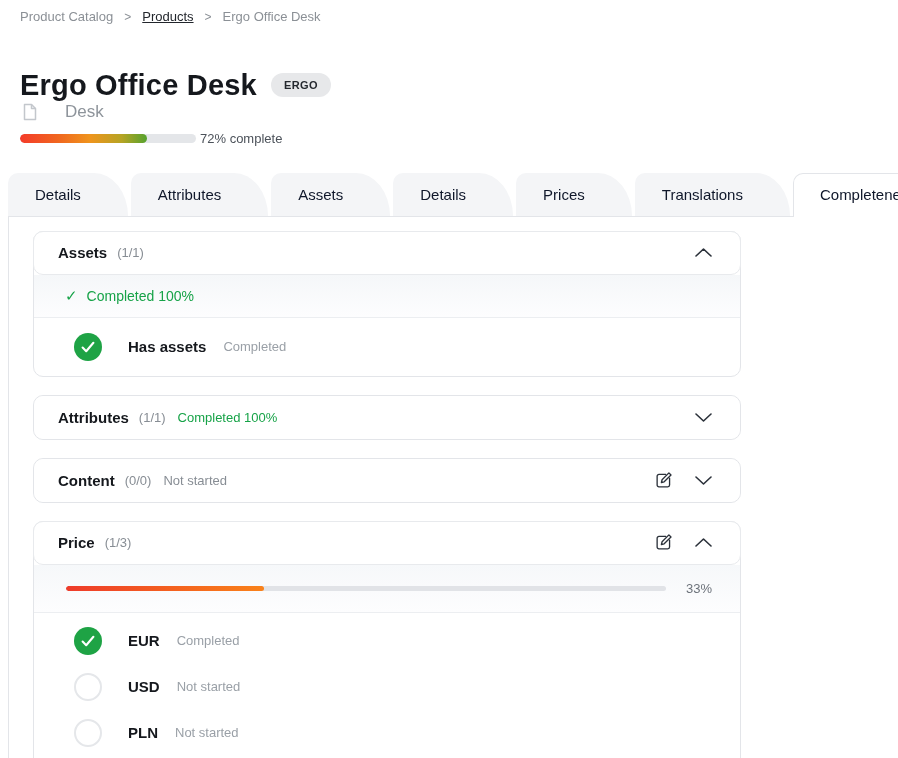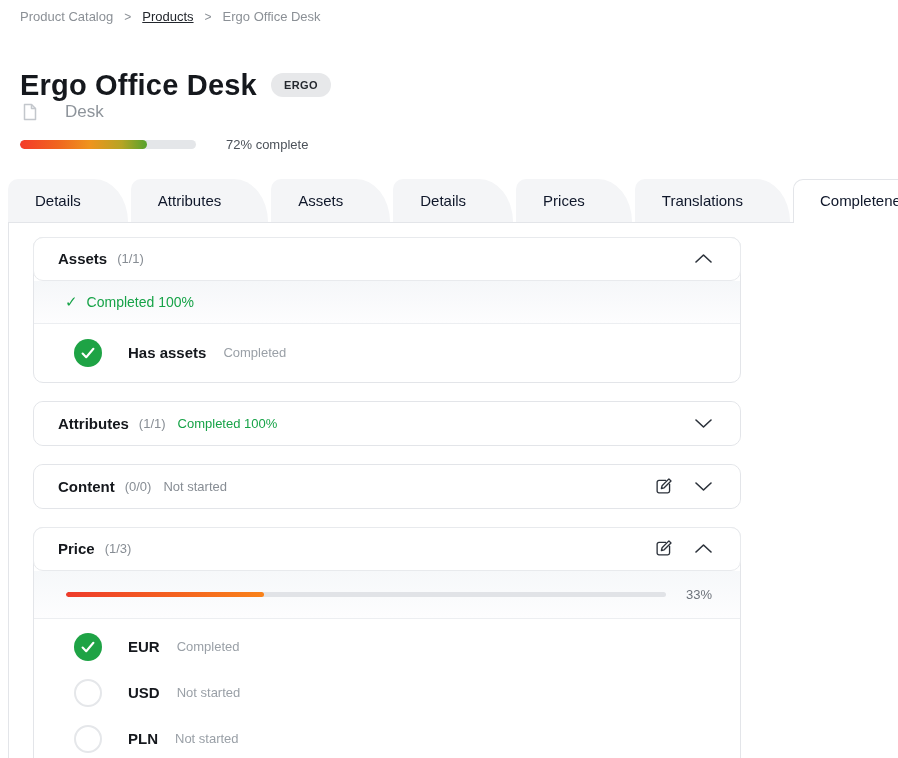--- a/index.html
+++ b/index.html
@@ -19,21 +19,21 @@
 
   
   .page-header { margin:46px 0 0 20px; }
   .title-row { display:flex; align-items:flex-start; gap:14px; }
   .page-title { margin:0; font-size:29px; font-weight:700; letter-spacing:.2px; color:#15181d; line-height:1.1; }
   .sku-badge { background:#e7e8ea; color:#25292f; border-radius:14px; padding:6px 13px; font-size:11px; font-weight:700; letter-spacing:.4px; margin-top:3px; }
   .type-row { display:flex; align-items:center; gap:25px; color:#8e949b; font-size:17px; }
   .type-row svg { display:block; }
 
   
-  .progress-row { display:flex; align-items:center; gap:30px; margin:15px 0 0 20px; }
+  .progress-row { display:flex; align-items:center; gap:4px; margin:9px 0 0 20px; }
   .pbar { width:176px; height:9px; border-radius:5px; background:#e4e6e9; overflow:hidden; }
   .pbar-fill { height:100%; border-radius:5px;
     background:linear-gradient(90deg,#f43b2a 0%,#f0661f 30%,#ef941d 55%,#b6a424 80%,#55a22e 100%); }
   .progress-label { font-size:13px; color:#4c525a; }
 
   
   .tabs { display:flex; align-items:flex-end; margin:26px 0 0 8px; height:44px; position:relative; z-index:2; }
   .tab { height:43px; display:flex; align-items:center; padding:0 46px 1px 26px; margin-right:3px;
     background:#f4f5f7; border:1px solid transparent; border-bottom:none;
     border-radius:10px 34px 0 0 / 10px 43px 0 0;

